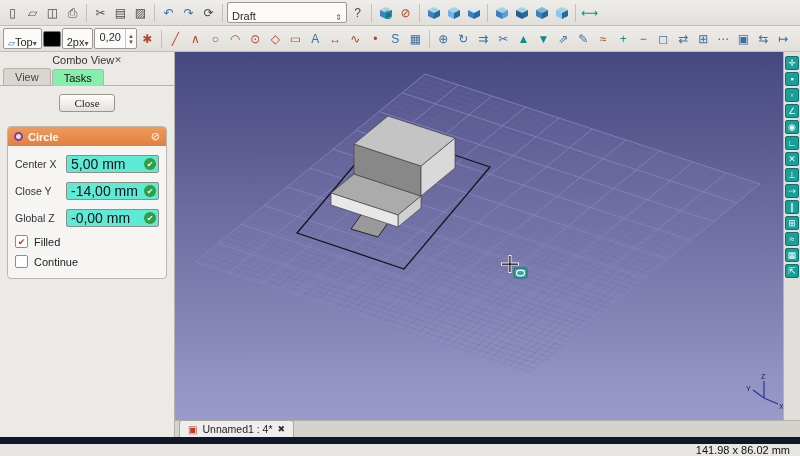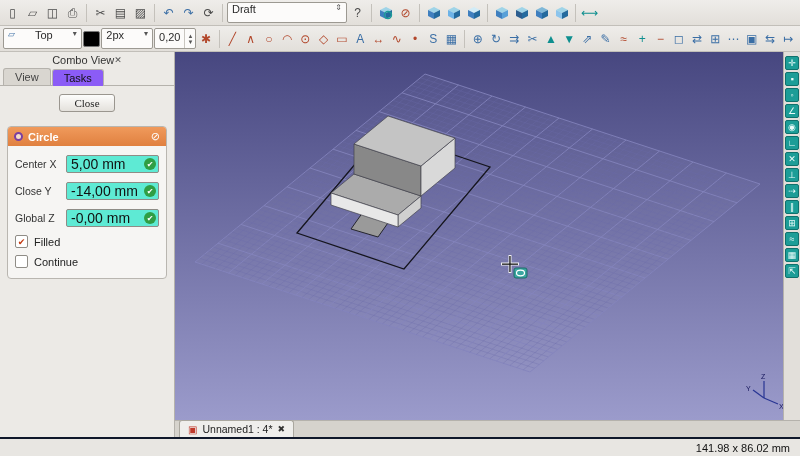--- a/index.html
+++ b/index.html
@@ -10,38 +10,38 @@
   .toolbar{position:absolute;left:0;width:800px;height:26px;display:flex;align-items:center;
            background:linear-gradient(#efedea,#e2dfda);border-bottom:1px solid #c2bfb9;box-sizing:border-box;padding:0 3px;gap:1px;}
   .row1{top:0;}
   .row2{top:26px;}
   .icon-btn{width:19px;height:20px;display:flex;align-items:center;justify-content:center;
             font-size:12px;line-height:1;color:#4a4a4a;border:1px solid transparent;border-radius:2px;background:transparent;padding:0;cursor:default;}
   .icon-btn.red{color:#b2472b;}
   .icon-btn.blue{color:#3a6ea5;}
   .icon-btn.teal{color:#0e8f8f;}
   .sep{width:1px;height:18px;background:#c4c1bb;margin:0 3px;flex:0 0 1px;}
-  .combo{display:flex;align-items:flex-start;gap:20px;height:19px;background:#fcfbfa;border:1px solid #9c9992;
+  .combo{display:flex;align-items:flex-end;gap:0;height:19px;background:#fcfbfa;border:1px solid #9c9992;
          border-radius:2px;padding:0 4px;font-size:11px;}
   .combo .arrow{font-size:8px;color:#555;}
   .wb-combo{width:110px;justify-content:space-between;}
   .swatch{width:18px;height:16px;background:#000;border:1px solid #777;border-radius:2px;}
   .spin{display:flex;align-items:stretch;height:19px;background:#fcfbfa;border:1px solid #9c9992;border-radius:2px;}
   .spin .val{padding:2px 4px;}
   .spin .updown{display:flex;flex-direction:column;justify-content:center;border-left:1px solid #c9c6c0;font-size:6px;line-height:1;padding:0 2px;color:#555;}
   .cube-btn svg{display:block;}
 
   
   .combo-view{position:absolute;left:0;top:52px;width:175px;height:385px;background:#eceae6;
               border-right:1px solid #b5b2ac;box-sizing:border-box;}
   .cv-header{display:flex;justify-content:center;align-items:center;padding:2px 6px;font-size:11px;color:#333;}
   .cv-close{font-size:9px;color:#555;}
   .cv-tabs{display:flex;border-bottom:1px solid #b5b2ac;padding-left:3px;gap:1px;}
   .cv-tab{padding:2px 11px;border:1px solid #b5b2ac;border-bottom:none;border-radius:3px 3px 0 0;background:#d9d6d0;color:#444;}
-  .cv-tab.active{background:#8b5cf6;color:#111;position:relative;top:1px;}
+  .cv-tab.active{background:#86efac;color:#111;position:relative;top:1px;}
   .cv-body{padding:8px 7px;}
   .btn{display:block;margin:0 auto;padding:2px 14px;background:linear-gradient(#fdfdfc,#e4e1dc);
        border:1px solid #9a968f;border-radius:3px;font-size:11px;color:#222;font-family:Liberation Serif, serif;}
   .task-box{margin-top:14px;border:1px solid #b9b6b0;border-radius:4px;background:#f6f5f3;overflow:hidden;}
   .task-head{display:flex;align-items:center;gap:5px;background:linear-gradient(#f09a5c,#e0803f);
              padding:3px 6px;color:#fff;font-weight:bold;font-size:11px;}
   .task-head .grow{flex:1;}
   .circle-tool{width:9px;height:9px;border:2px solid #7a3fa0;border-radius:50%;background:#f5ddc8;box-sizing:border-box;}
   .task-collapse{color:#fff;font-size:11px;font-weight:normal;}
   .task-fields{padding:9px 7px 6px 7px;display:flex;flex-direction:column;gap:9px;}
@@ -69,21 +69,21 @@
   .snap-btn{width:14px;height:14px;display:flex;align-items:center;justify-content:center;
             background:#1c9d97;color:#eafcfa;font-size:9px;line-height:1;border:1px solid #0f716c;border-radius:2px;padding:0;}
 
   
   .tabbar{position:absolute;left:175px;top:420px;width:625px;height:17px;background:#d6d3cd;border-top:1px solid #b5b2ac;
           display:flex;align-items:flex-end;box-sizing:border-box;padding-left:4px;}
   .doc-tab{display:flex;align-items:center;gap:5px;background:#efeeec;border:1px solid #aaa79f;border-bottom:none;
            border-radius:3px 3px 0 0;padding:1px 8px;height:14px;font-size:10.5px;color:#222;}
   .doc-ico{color:#c0392b;font-size:10px;}
   .tab-close{font-size:9px;color:#333;}
-  .statusbar{position:absolute;left:0;top:437px;width:800px;height:19px;background:#e8e6e2;border-top:2px solid #0f172a;
+  .statusbar{position:absolute;left:0;top:437px;width:800px;height:19px;background:#e8e6e2;border-top:7px solid #0f172a;
              display:flex;align-items:center;justify-content:flex-end;box-sizing:border-box;padding:0 10px;font-size:11px;color:#111;}
 </style>
 </head>
 <body>
 
 <div class="app">
 
   <div class="toolbar row1">
     <button class="icon-btn">▯</button>
     <button class="icon-btn">▱</button>

